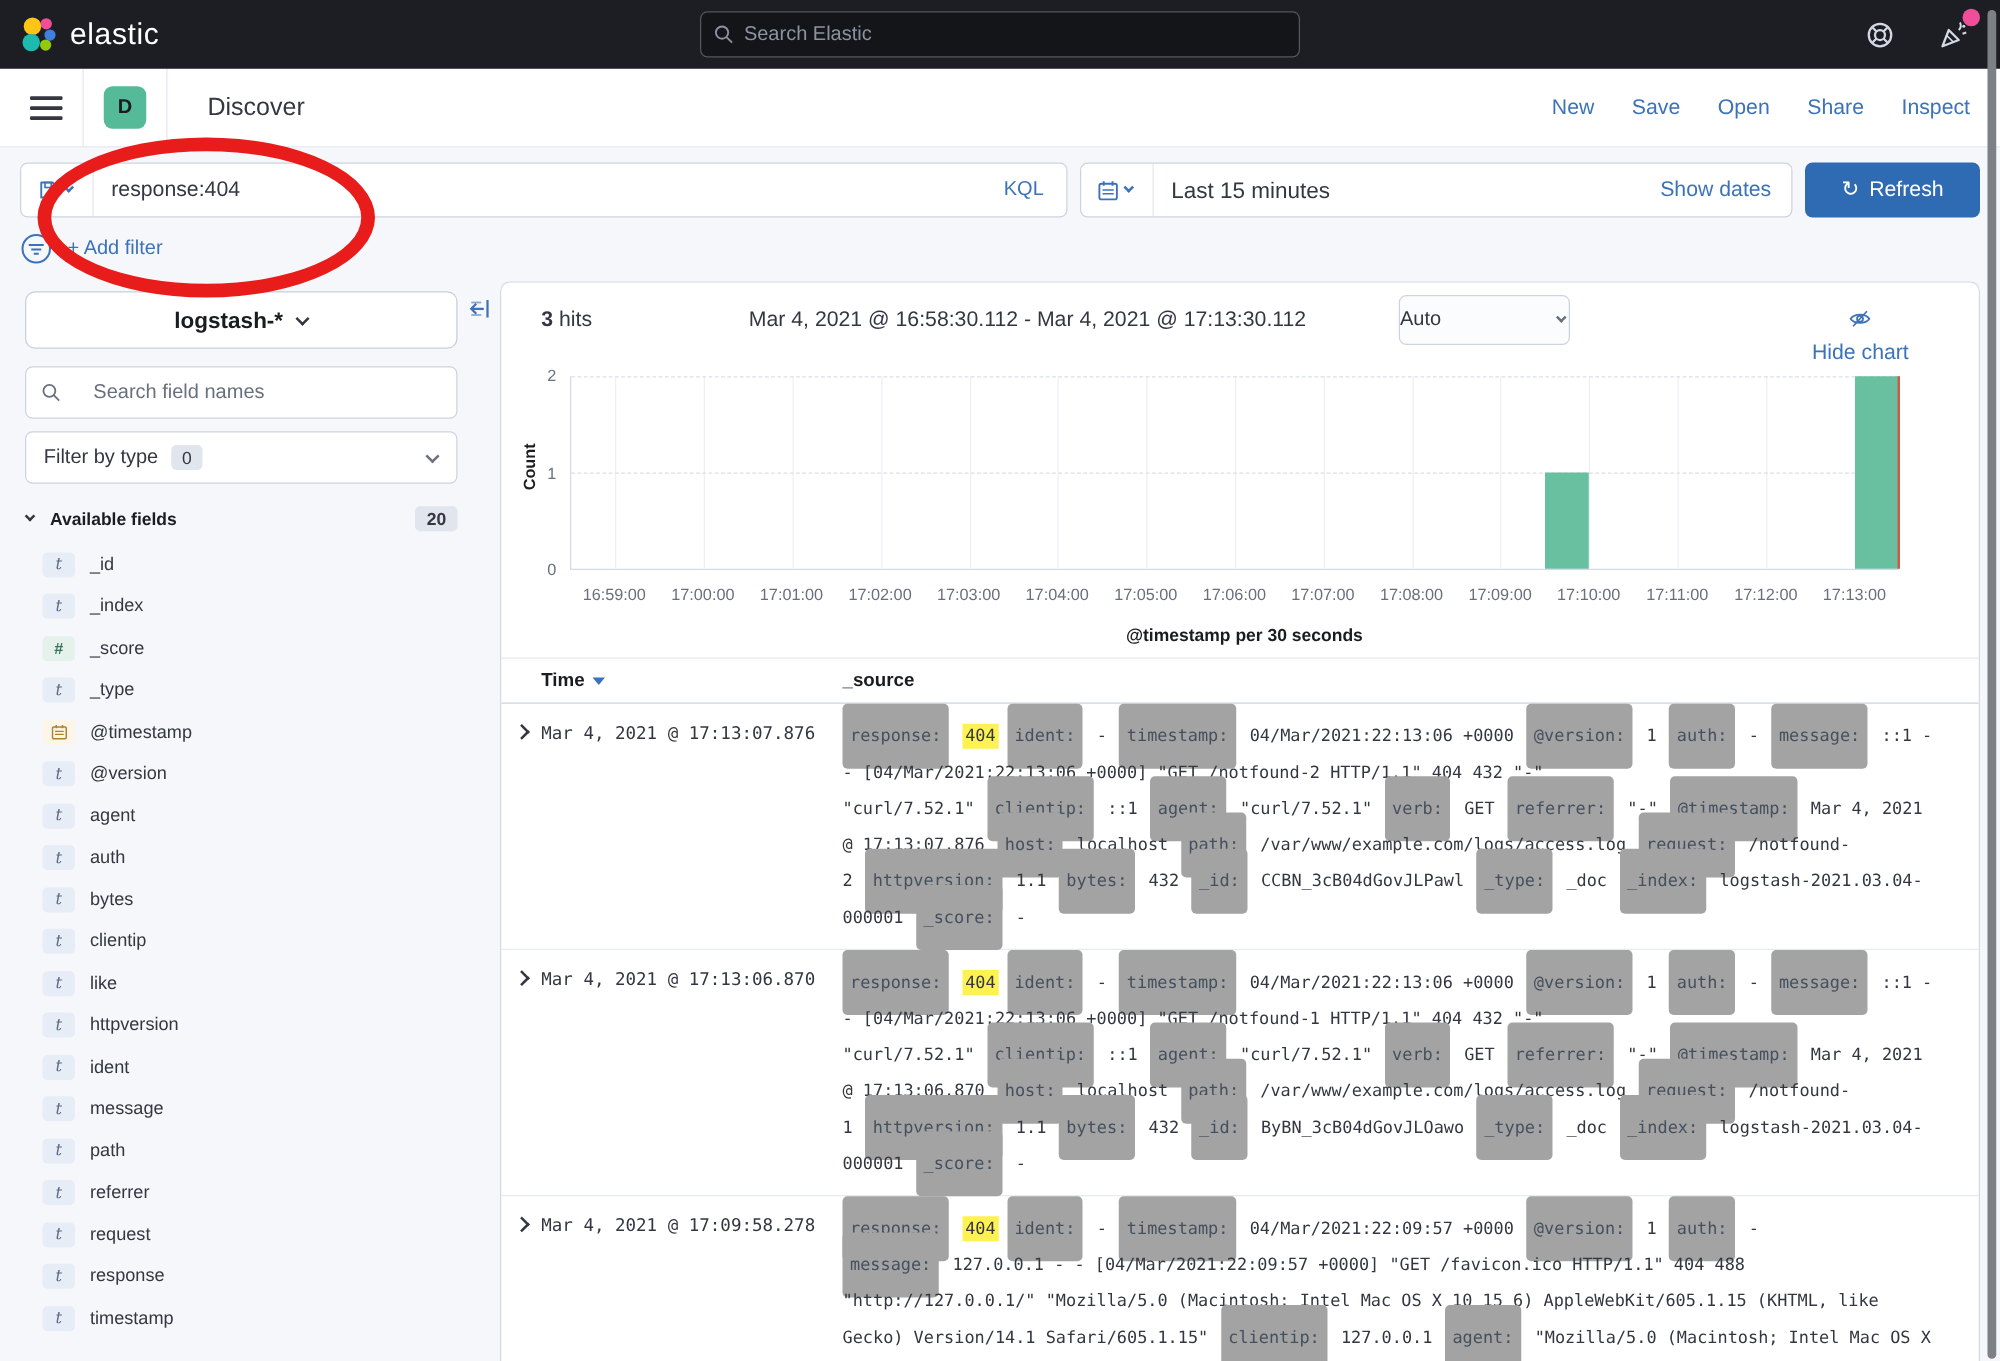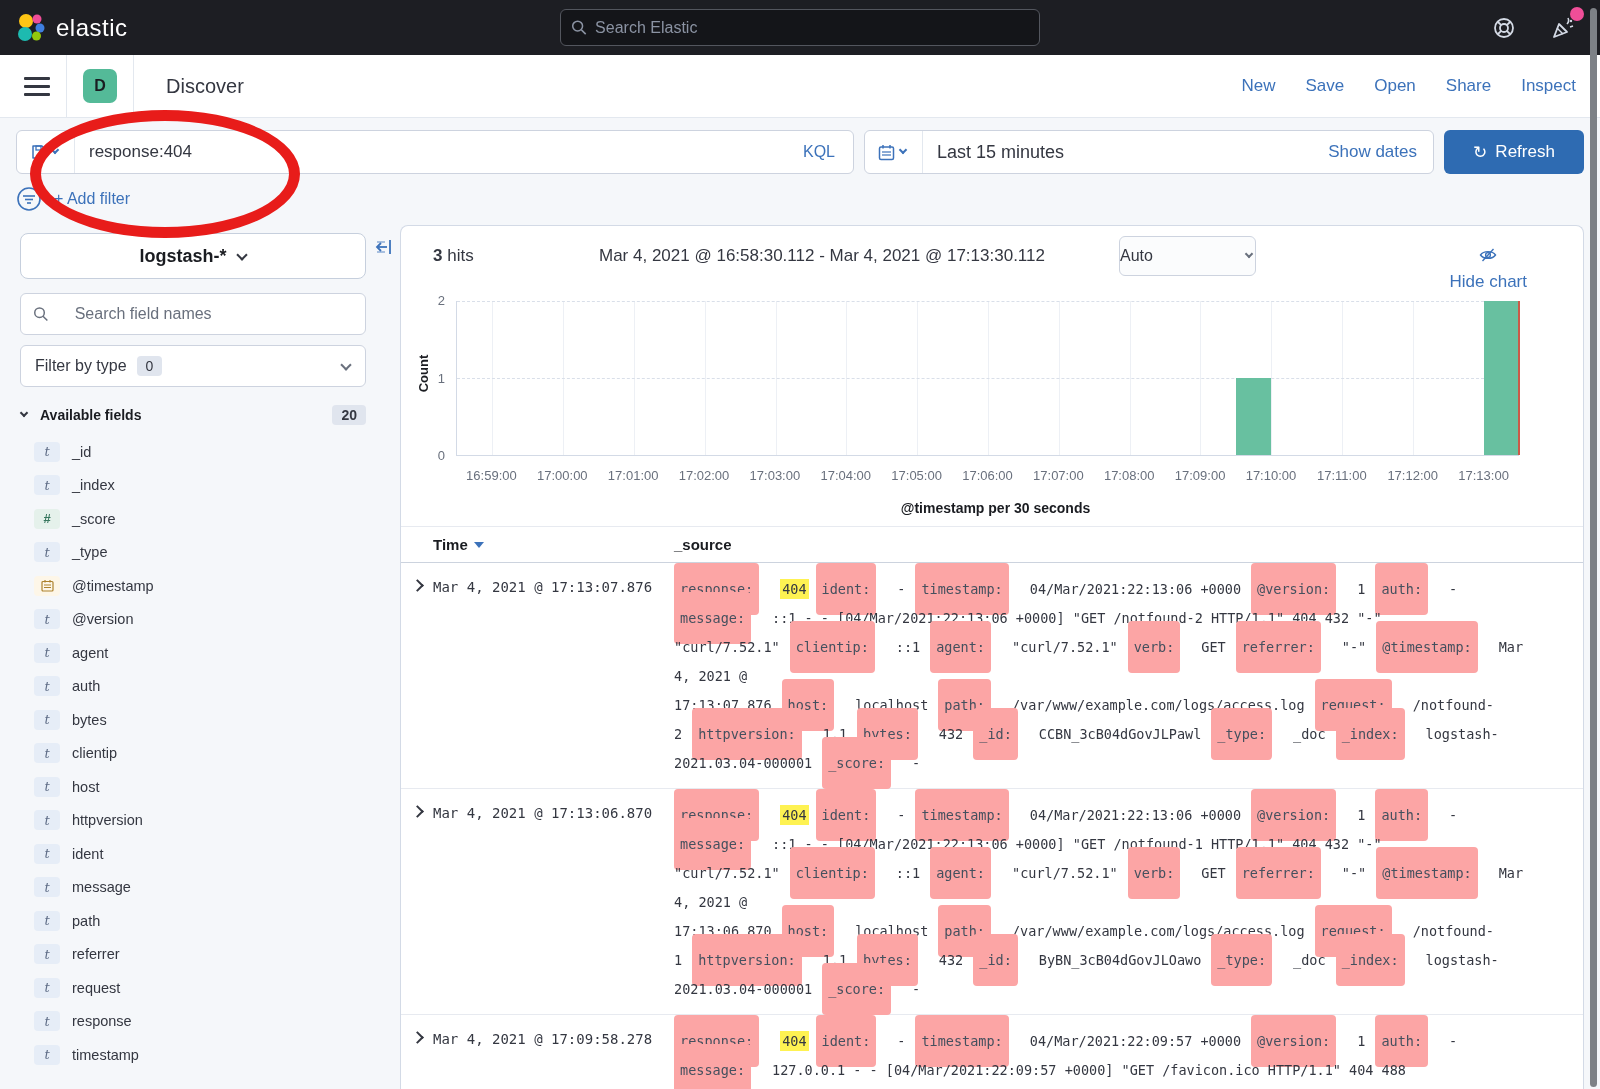--- a/index.html
+++ b/index.html
@@ -97,21 +97,21 @@
   .col-exp { width:32px; flex:none; }
   .col-time { width:241px; flex:none; padding-left:0; }
   .thead .col-time { font-size:15px; font-weight:bold; color:#1a1c21; display:flex; align-items:center; gap:6px; }
   .sort-arrow { width:0; height:0; border-left:5px solid transparent; border-right:5px solid transparent; border-top:6px solid #3c72ba; }
   .thead .col-src { font-size:15px; font-weight:bold; color:#1a1c21; }
   .doc-row { display:flex; border-bottom:1px solid #e7eaf0; padding:12px 0 10px 0; }
   .expander { width:32px; flex:none; display:flex; justify-content:center; padding-top:6px; cursor:pointer; }
   .chevR { width:9px; height:9px; border-top:2px solid #343741; border-right:2px solid #343741; transform:rotate(45deg); }
   .doc-time { width:241px; flex:none; font-family:"DejaVu Sans Mono",monospace; font-size:14px; color:#343741; padding-top:4px; }
   .doc-src { flex:1; margin-right:36px; font-family:"DejaVu Sans Mono",monospace; font-size:13.5px; line-height:29px; color:#343741; }
-  .src-field { background:#fca5a5; border-radius:4px; padding:18px 6px; margin-right:21px; white-space:nowrap; color:#45505e; }
+  .src-field { background:#a3a3a3; border-radius:4px; padding:18px 6px; margin-right:11px; white-space:nowrap; color:#45505e; }
   .src-val { margin-right:10px; }
   .src-mark { background:#fef252; padding:2px 2px; margin-right:7px; }
 
   
   .annotation-ellipse { position:absolute; left:30px; top:110px; width:270px; height:128px; border:11px solid #e81c1a; border-radius:50%; z-index:50; pointer-events:none; }
   .scrollbar-thumb { position:absolute; right:3px; top:8px; bottom:2px; width:7px; background:#7d8186; border-radius:4px; z-index:60; }
 
   .chev-wrap { width:10px; height:10px; display:inline-block; position:relative; }
   .chev { position:absolute; left:1px; top:0; width:8px; height:8px; border-right:2px solid #69707d; border-bottom:2px solid #69707d; transform:rotate(45deg); }
   .chev.blue { border-color:#3c72ba; }
@@ -307,21 +307,21 @@
         <div class="field-row">
           <span class="type-badge t">t</span>
           <span class="field-name">bytes</span>
         </div>
         <div class="field-row">
           <span class="type-badge t">t</span>
           <span class="field-name">clientip</span>
         </div>
         <div class="field-row">
           <span class="type-badge t">t</span>
-          <span class="field-name">host</span>
+          <span class="field-name">like</span>
         </div>
         <div class="field-row">
           <span class="type-badge t">t</span>
           <span class="field-name">httpversion</span>
         </div>
         <div class="field-row">
           <span class="type-badge t">t</span>
           <span class="field-name">ident</span>
         </div>
         <div class="field-row">

